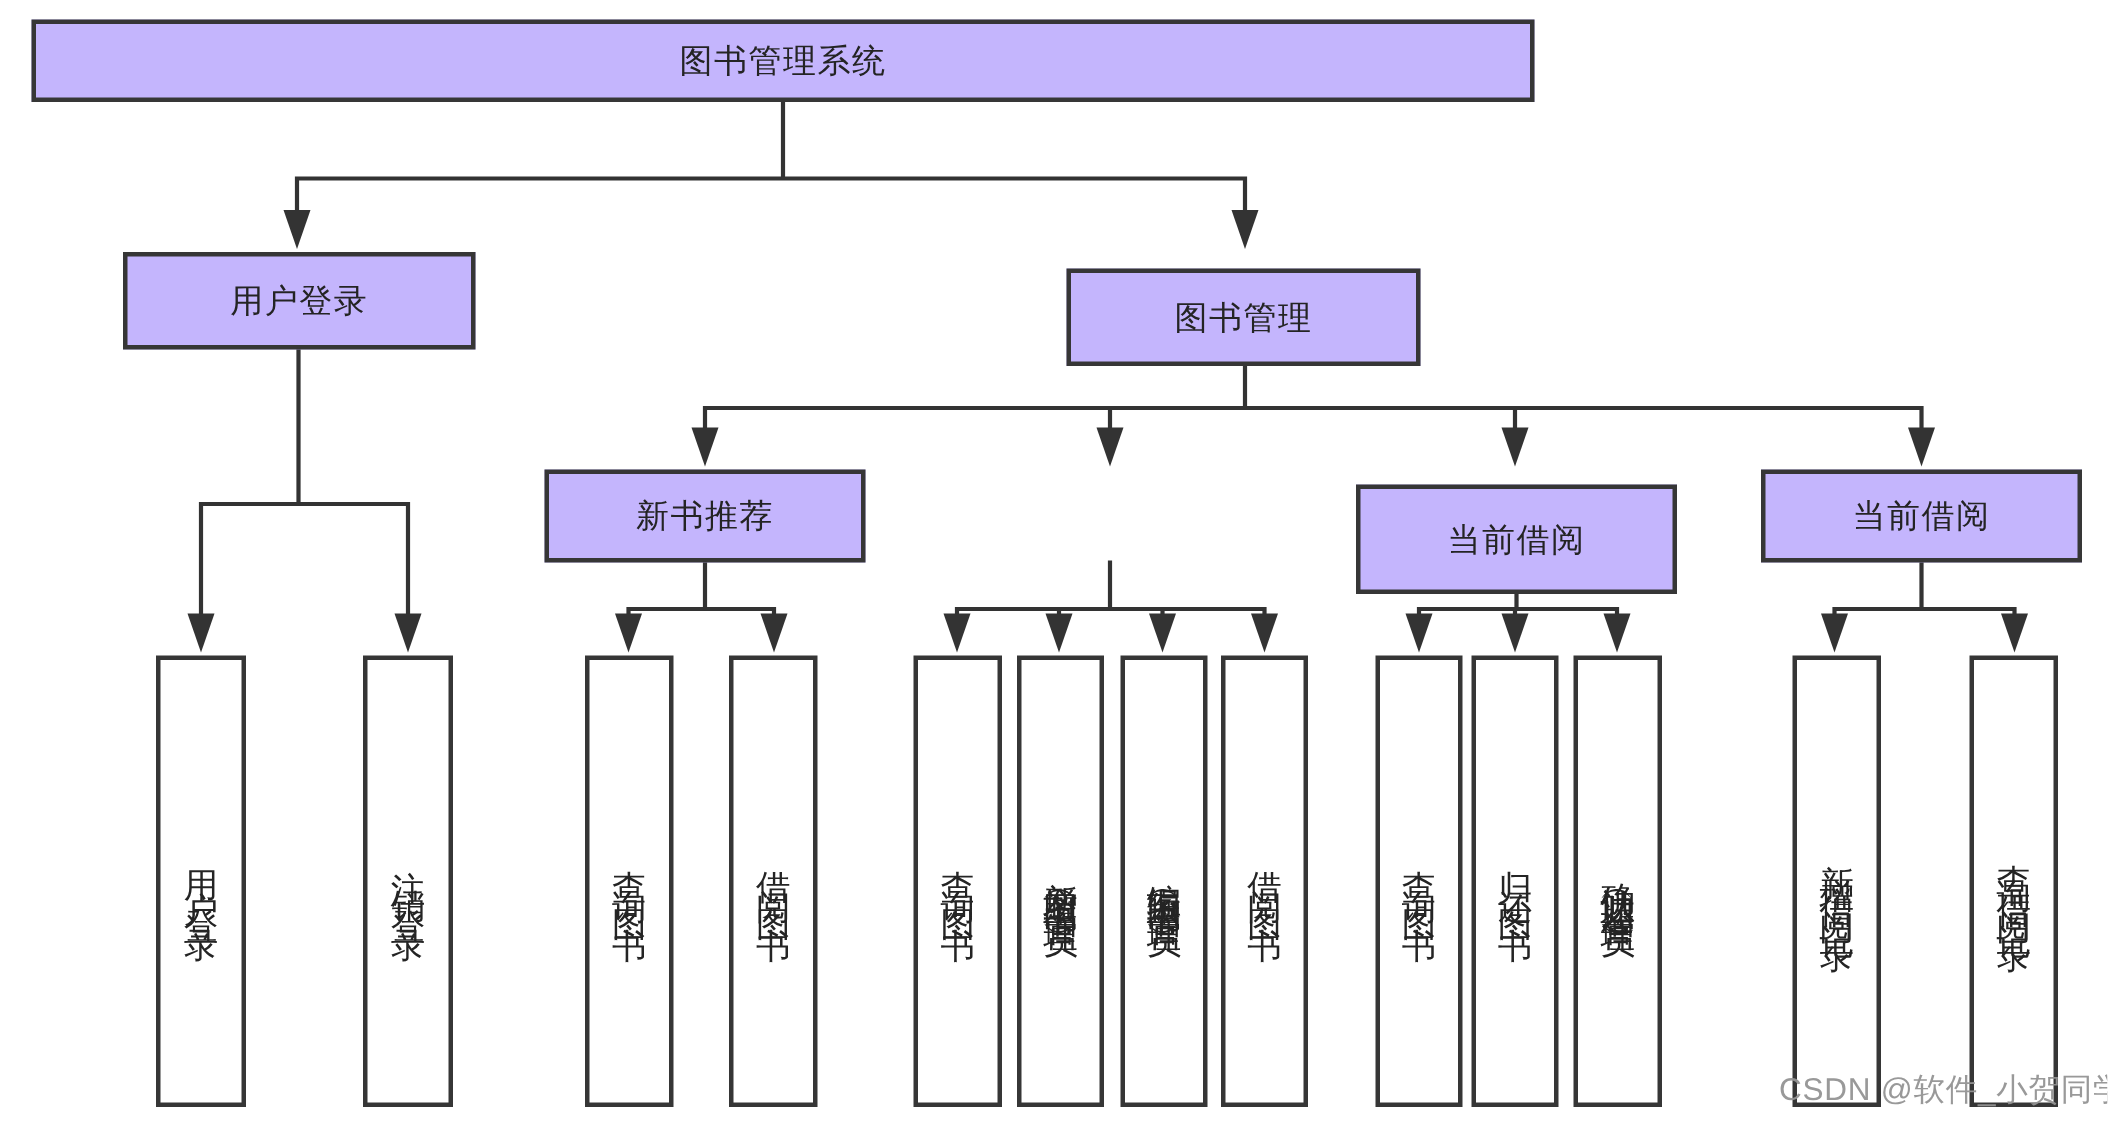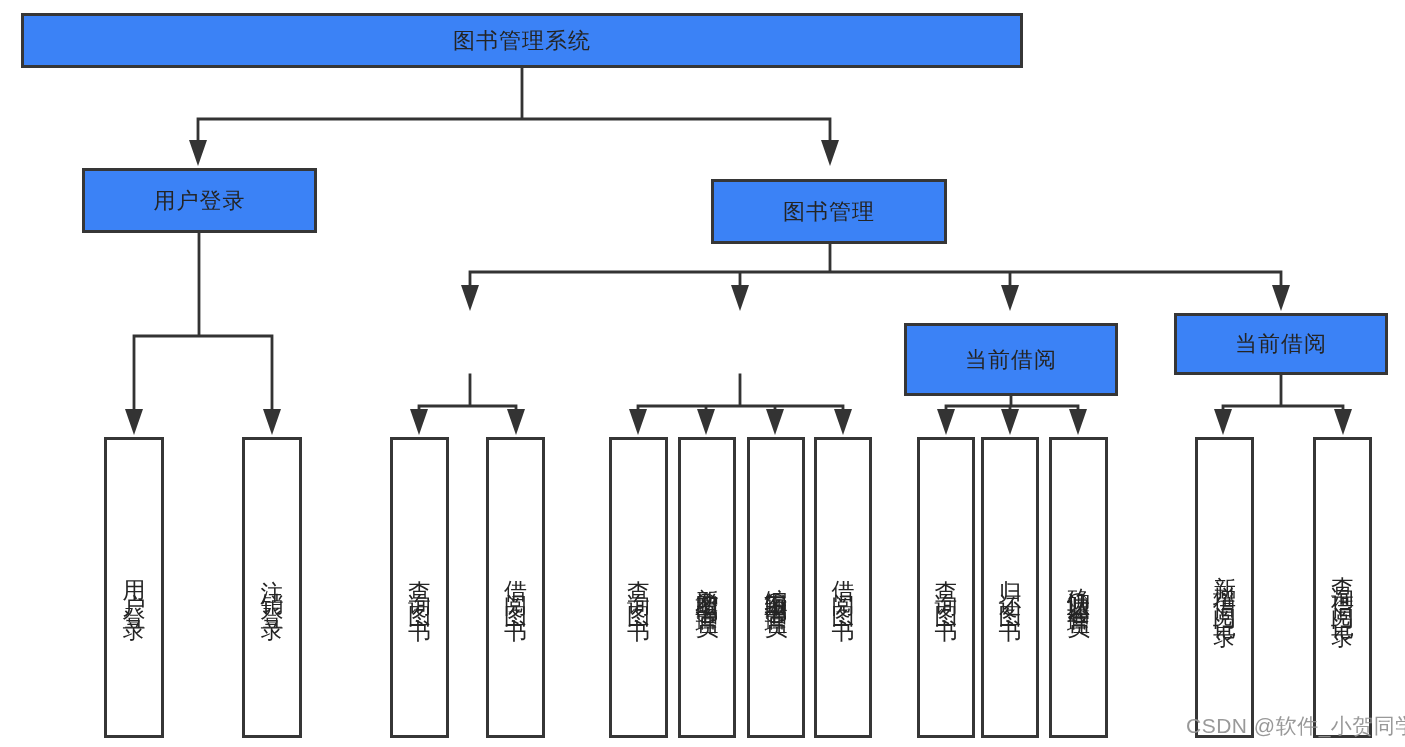--- a/index.html
+++ b/index.html
@@ -8,21 +8,21 @@
     width:1405px;height:747px;
     background:#ffffff;
     font-family:"Liberation Sans","DejaVu Sans",sans-serif;
     overflow:hidden;
   }
   #connectors{position:absolute;left:0;top:0;pointer-events:none;}
   .box{
     position:absolute;
     box-sizing:border-box;
     border:3px solid #363636;
-    background:#3b82f6;
+    background:#c4b5fd;
     display:flex;align-items:center;justify-content:center;
     color:#242424;
     font-size:22px;
     letter-spacing:1px;
     white-space:nowrap;
   }
   .vbox{
     position:absolute;
     box-sizing:border-box;
     border:3px solid #363636;
@@ -106,20 +106,23 @@
     <span>图书管理系统</span>
   </div>
 
   <div class="box" style="left:82px;top:168px;width:235px;height:65px">
     <span>用户登录</span>
   </div>
   <div class="box" style="left:711px;top:179px;width:236px;height:65px">
     <span>图书管理</span>
   </div>
 
+  <div class="box" style="left:363px;top:313px;width:214px;height:62px">
+    <span>新书推荐</span>
+  </div>
   <div class="box" style="left:904px;top:323px;width:214px;height:73px">
     <span>当前借阅</span>
   </div>
   <div class="box" style="left:1174px;top:313px;width:214px;height:62px">
     <span>当前借阅</span>
   </div>
 
   <div class="vbox" style="left:104px;width:60px">
     <span class="vtext sp-wide">用户登录</span>
   </div>

